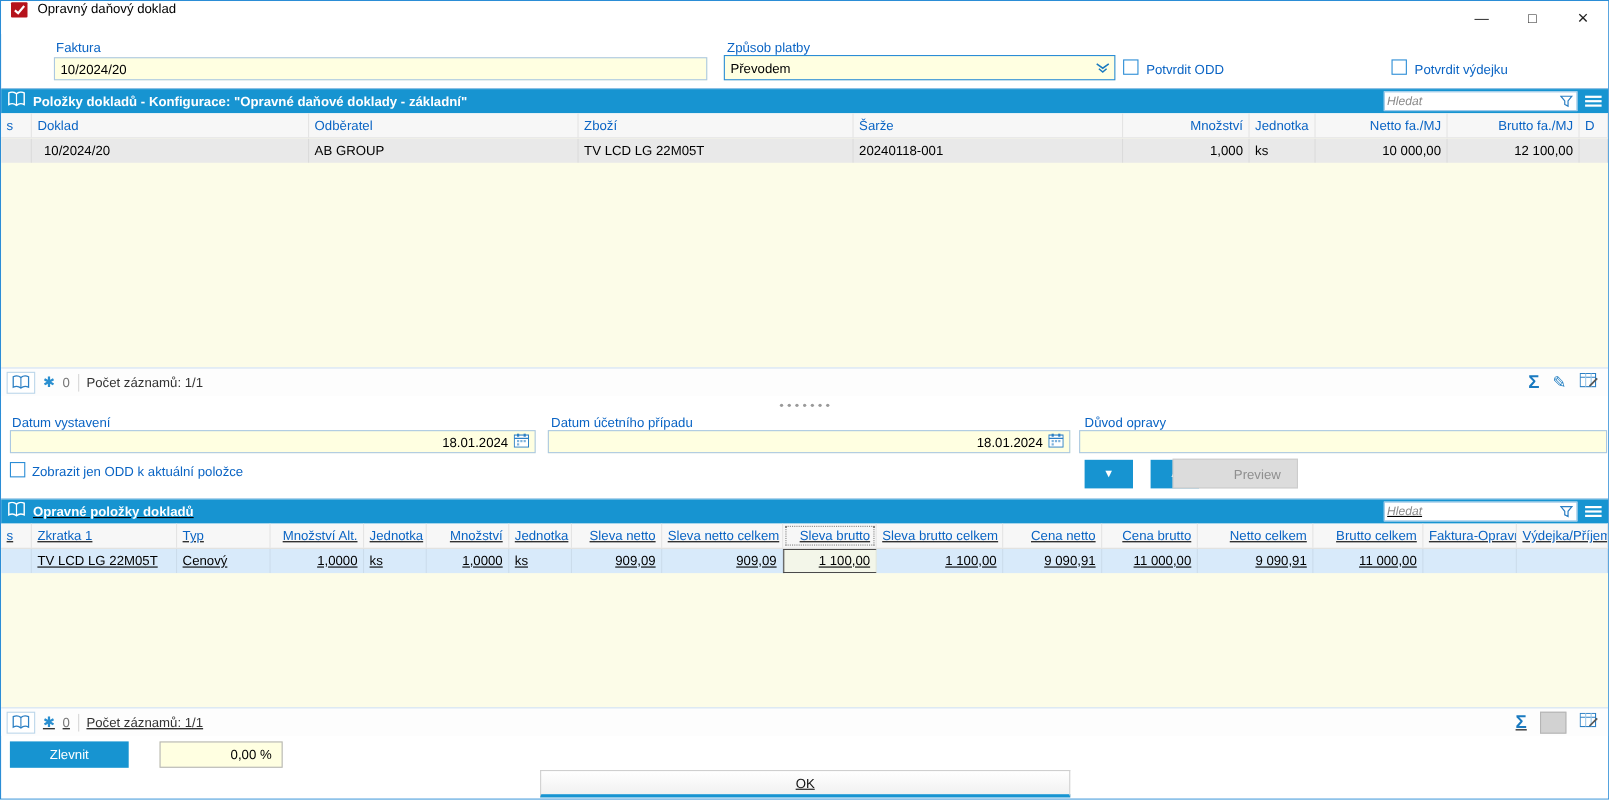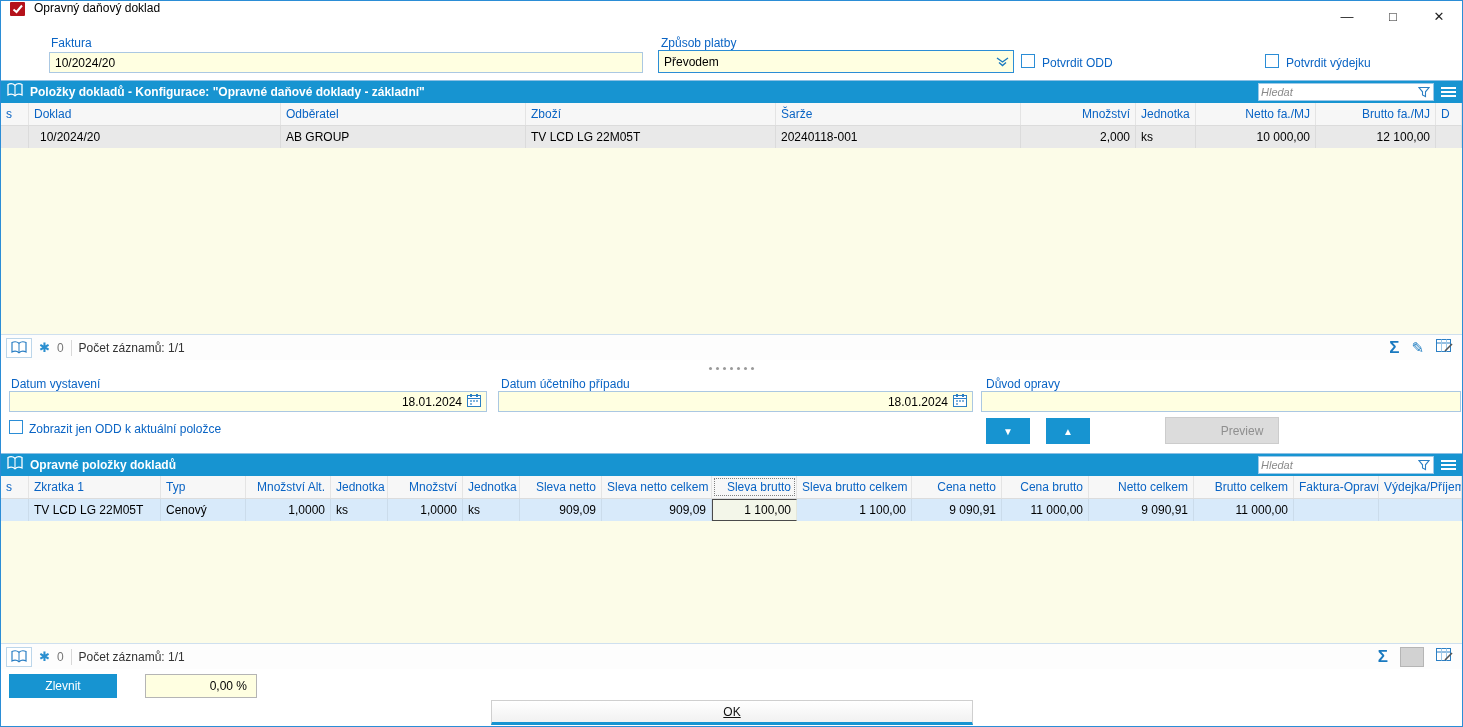--- a/index.html
+++ b/index.html
@@ -168,21 +168,21 @@
       <div class="cell t1c9">D</div>
     </div>
 
     <div class="gbody">
       <div class="grow t1row">
         <div class="cell t1c0"></div>
         <div class="cell t1c1" style="padding-left:11px;">10/2024/20</div>
         <div class="cell t1c2">AB GROUP</div>
         <div class="cell t1c3">TV LCD LG 22M05T</div>
         <div class="cell t1c4">20240118-001</div>
-        <div class="cell t1c5 num">2,000</div>
+        <div class="cell t1c5 num">1,000</div>
         <div class="cell t1c6">ks</div>
         <div class="cell t1c7 num">10 000,00</div>
         <div class="cell t1c8 num">12 100,00</div>
         <div class="cell t1c9"></div>
       </div>
     </div>
 
     <div class="statusbar">
       <span class="sb-btn">
         <svg width="16" height="13" viewBox="0 0 16 13">
@@ -256,26 +256,26 @@
 
     <span class="checkbox" style="left:8px;top:44px;"></span>
     <span class="lbl" style="left:28px;top:46px;">Zobrazit jen ODD k aktuální položce</span>
 
     <div class="btn-arrow" style="left:985px;top:42px;">
       <span>▼</span>
     </div>
     <div class="btn-arrow" style="left:1045px;top:42px;">
       <span>▲</span>
     </div>
-    <div class="btn-preview" style="left:1164px;top:41px;padding-left:40px;">
+    <div class="btn-preview" style="left:1065px;top:41px;padding-left:40px;">
       <span>Preview</span>
     </div>
   </div>
 
-  <div class="grid" style="top:452px;height:216px;">
+  <div class="grid" style="top:452px;height:216px;text-decoration:underline;">
     <div class="grid-titlebar">
       <span>
         <svg width="16" height="14" viewBox="0 0 16 14">
             <path d="M1 1.5 C3 .5 6 .5 8 2.3 C10 .5 13 .5 15 1.5 V12 C13 11 10 11 8 12.8 C6 11 3 11 1 12 Z" fill="none" stroke="#fff" stroke-width="1.3"></path>
             <line x1="8" y1="2.3" x2="8" y2="12.8" stroke="#fff" stroke-width="1.1"></line>
           </svg>
       </span>
       <span class="gtitle">Opravné položky dokladů</span>
       <div class="search-wrap">
         <input class="search-input" placeholder="Hledat" style="">

